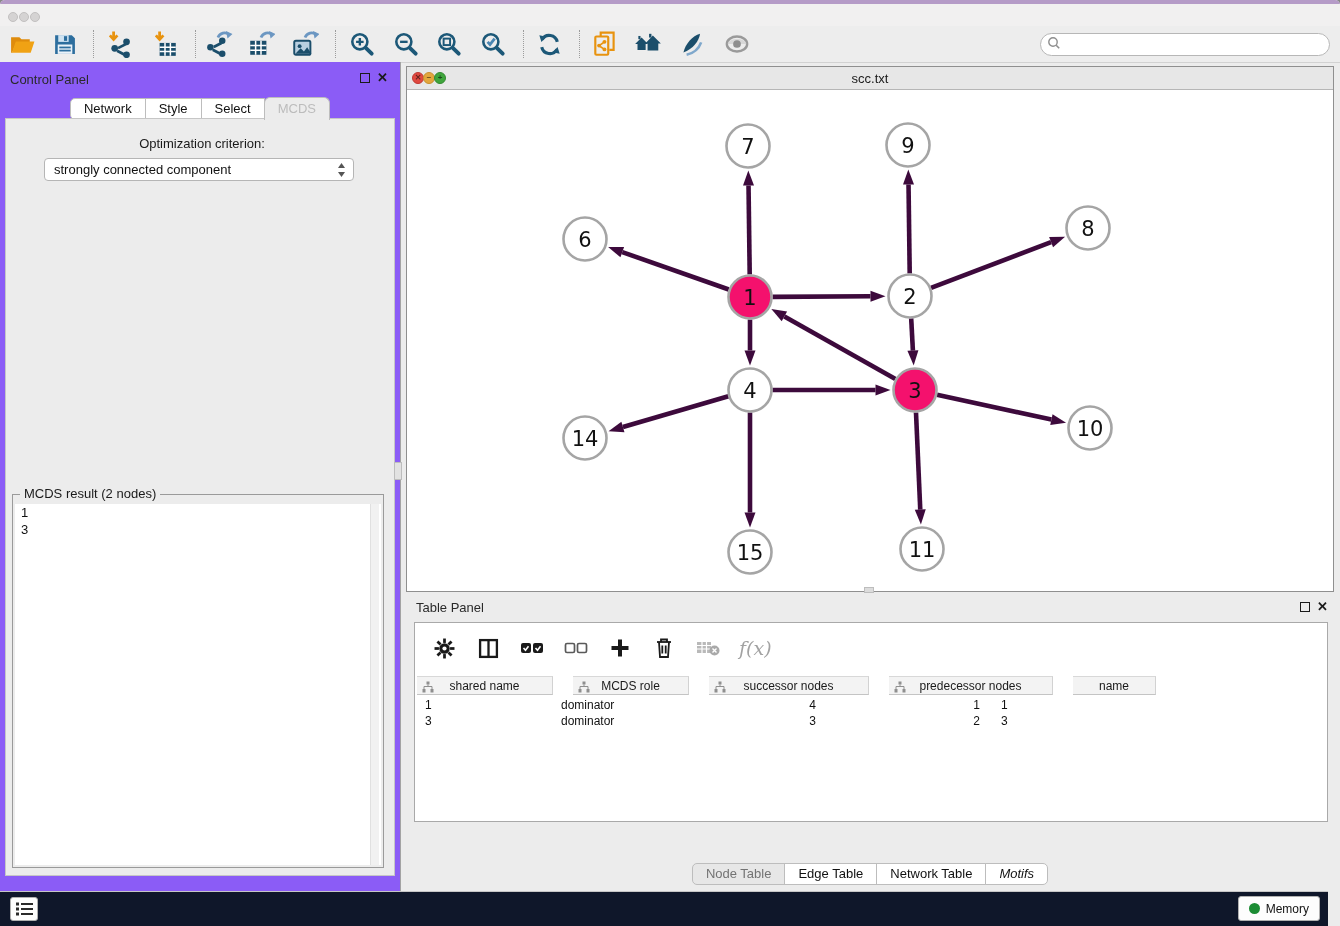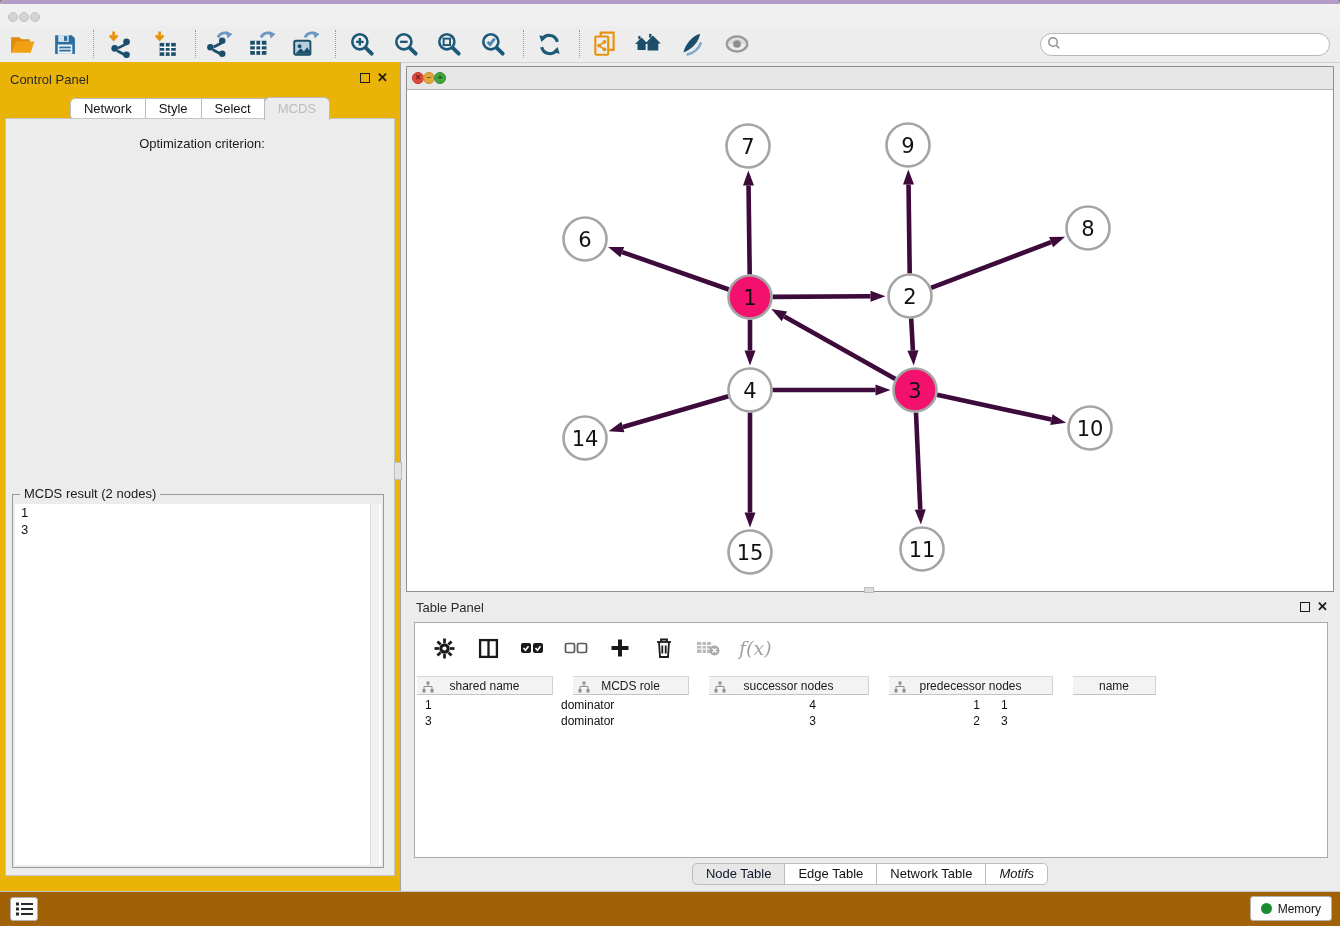--- a/index.html
+++ b/index.html
@@ -11,21 +11,21 @@
   .tl{position:absolute;top:8px;width:10px;height:10px;border-radius:50%;background:#D5D3D3;border:1px solid #C2C0C0;box-sizing:border-box;}
   .win-title{position:absolute;left:0;right:0;top:6px;text-align:center;font-size:13px;color:#AFAEAE;}
   
   .toolbar{position:absolute;left:0;top:26px;right:0;height:36px;background:#EDEDED;border-bottom:1px solid #D2D2D2;}
   .ti{position:absolute;top:1px;width:34px;height:34px;display:flex;align-items:center;justify-content:center;}
   .tsep{position:absolute;top:4px;height:28px;border-left:1px dotted #9C9C9C;}
   .searchbox{position:absolute;left:1040px;top:7px;width:290px;height:23px;background:#FFF;border:1px solid #B7B7B7;
              border-radius:12px;display:flex;align-items:center;box-sizing:border-box;padding-left:6px;}
   .searchbox input{border:none;outline:none;flex:1;font-size:12px;background:transparent;margin-left:4px;}
   
-  .cpanel{position:absolute;left:0;top:62px;width:401px;bottom:34px;background:#eab308;border-right:1px solid #A3A3A3;box-sizing:border-box;}
+  .cpanel{position:absolute;left:0;top:62px;width:401px;bottom:34px;background:#8b5cf6;border-right:1px solid #A3A3A3;box-sizing:border-box;}
   .panel-head{position:absolute;left:10px;top:10px;font-size:13px;color:#2A2A2A;}
   .ph-sq{position:absolute;top:11px;width:10px;height:10px;border:1.6px solid #1A1A1A;box-sizing:border-box;}
   .ph-x{position:absolute;top:9px;font-size:13px;font-weight:bold;color:#1A1A1A;line-height:13px;}
   .cp-tabs{position:absolute;left:0;right:0;top:35px;height:23px;display:flex;justify-content:center;align-items:flex-end;}
   .tab{height:20px;line-height:20px;padding:0 13px;background:#FFF;border:1px solid #BDBDBD;font-size:13px;color:#111;margin-left:-1px;box-sizing:content-box;}
   .tab.first{border-radius:5px 0 0 5px;margin-left:0;}
   .tab.sel-raised{height:22px;line-height:22px;background:#ECECEC;color:#BCBCBC;border-radius:6px 6px 0 0;border-bottom:none;position:relative;z-index:3;}
   .cp-box{position:absolute;left:5px;right:5px;top:56px;bottom:16px;border:1px solid #C6C6C6;background:#ECECEC;}
   .opt-label{position:absolute;left:4px;right:0;top:74px;text-align:center;font-size:13px;color:#1A1A1A;}
   .dropdown{position:absolute;left:44px;top:96px;width:310px;height:23px;background:#FFF;border:1px solid #B5B5B5;border-radius:4px;
@@ -43,36 +43,36 @@
   .hs-handle{position:absolute;left:864px;top:587px;width:10px;height:6px;background:#DCDCDC;border:1px solid #BDBDBD;box-sizing:border-box;}
   
   .netwin{position:absolute;left:406px;top:66px;width:928px;height:526px;background:#FFF;border:1px solid #8F8F8F;box-sizing:border-box;}
   .net-titlebar{position:absolute;left:0;right:0;top:0;height:22px;background:#E7E7E7;border-bottom:1px solid #B6B6B6;}
   .ntl{position:absolute;top:4.5px;width:12px;height:12px;border-radius:50%;box-sizing:border-box;display:flex;align-items:center;justify-content:center;
        font-size:8px;line-height:8px;color:rgba(0,0,0,0.55);font-weight:bold;}
   .net-title{position:absolute;left:0;right:0;top:4px;text-align:center;font-size:13px;color:#1A1A1A;}
   #graph-svg{position:absolute;left:0;top:22px;}
   
   .tpanel{position:absolute;left:406px;top:596px;width:928px;height:292px;background:#ECECEC;}
-  .tp-box{position:absolute;left:8px;top:26px;width:914px;height:236px;background:#FFF;border:1px solid #A9A9A9;box-sizing:border-box;}
+  .tp-box{position:absolute;left:8px;top:26px;width:914px;height:200px;background:#FFF;border:1px solid #A9A9A9;box-sizing:border-box;}
   .tp-toolbar{position:absolute;left:0;top:0;right:0;height:50px;display:flex;align-items:center;padding-left:16px;gap:18px;}
   .tpi{width:26px;height:26px;display:flex;align-items:center;justify-content:center;}
   .fx{font-family:"DejaVu Serif",serif;font-style:italic;font-size:19px;color:#A2A2A2;}
   .grid-head{position:absolute;left:2px;top:53px;display:grid;grid-template-columns:136px 116px 160px 164px 83px;height:19px;gap:20px;}
   .hcell{background:#F3F3F3;border-right:1px solid #D2D2D2;border-top:1px solid #D8D8D8;border-bottom:1px solid #C4C4C4;
          display:flex;align-items:center;justify-content:center;gap:6px;font-size:12px;color:#1A1A1A;position:relative;box-sizing:border-box;}
   .hcell .hicon{position:absolute;left:5px;top:4px;}
   .grid-row{position:absolute;left:2px;display:grid;grid-template-columns:136px 116px 160px 164px 83px;height:16px;font-size:12px;color:#111;}
   .cell{display:flex;align-items:center;padding:0 8px;box-sizing:border-box;}
   .cell.r{justify-content:flex-end;padding-right:13px;}
   .tp-tabs{position:absolute;left:0;right:0;top:266px;height:23px;display:flex;justify-content:center;align-items:flex-end;}
-  .tab.sel-gray{background:#E7E7E7;color:#0f172a;}
+  .tab.sel-gray{background:#E7E7E7;color:#737373;}
   .tab.lastr{border-radius:0 5px 5px 0;font-style:italic;}
   
-  .statusbar{position:absolute;left:0;bottom:0;right:0;height:34px;background:#a16207;border-top:1px solid #C6C6C6;padding-left:9px;}
+  .statusbar{position:absolute;left:0;bottom:0;right:12px;height:34px;background:#0f172a;border-top:1px solid #C6C6C6;padding-left:9px;}
   .list-btn{position:absolute;left:10px;top:5px;width:28px;height:24px;background:#FDFDFD;border:1px solid #B0B0B0;border-radius:3px;
             display:flex;align-items:center;justify-content:center;box-sizing:border-box;}
   .mem-btn{position:absolute;right:8px;top:4px;height:25px;background:#FDFDFD;border:1px solid #B0B0B0;border-radius:3px;
            display:flex;align-items:center;gap:6px;padding:0 10px;font-size:12px;color:#111;box-sizing:border-box;}
   .mem-dot{width:11px;height:11px;border-radius:50%;background:#1C8C34;}
 </style>
 </head>
 <body>
 
 <div class="screen">
@@ -262,38 +262,48 @@
 
     <div class="cp-tabs">
       <span class="tab first">Network</span>
       <span class="tab">Style</span>
       <span class="tab">Select</span>
       <span class="tab sel-raised">MCDS</span>
     </div>
     <div class="cp-box"></div>
 
     <div class="opt-label">Optimization criterion:</div>
+    <div class="dropdown">
+      <span>strongly connected component</span>
+      <span class="dd-arrows">
+        <svg width="9" height="16" viewBox="0 0 9 16">
+            <path d="M4.5 1L8 6H1z" fill="#555"></path>
+            <path d="M4.5 15L1 10h7z" fill="#555"></path>
+          </svg>
+      </span>
+    </div>
 
     <div class="groupbox">
       <span class="gb-legend">MCDS result (2 nodes)</span>
       <div class="gb-inner">
         <div class="gb-line">1</div>
         <div class="gb-line">3</div>
         <div class="gb-scroll"></div>
       </div>
     </div>
   </div>
 
   <div class="vs-handle"></div>
 
   <div class="netwin">
     <div class="net-titlebar">
       <span class="ntl" style="left:5px;background:#E04940;border:1px solid #C03832">✕</span>
       <span class="ntl" style="left:16px;background:#E3A63C;border:1px solid #C78F2E">−</span>
       <span class="ntl" style="left:27px;background:#3FA53C;border:1px solid #338A31">+</span>
+      <div class="net-title">scc.txt</div>
     </div>
     <svg id="graph-svg" width="926" height="502">
         <line x1="342.70201289189424" y1="185.50197333801466" x2="341.52313292311896" y2="96.49653569548536" stroke="#3D0A3C" stroke-width="4.6"></line>
         <polygon points="341.3244748510485,81.4978512541618 347.0226505516043,96.42369440239284 336.02361529463366,96.56937698857789" fill="#3D0A3C"></polygon>
         <line x1="321.77323447736455" y1="200.53847030113423" x2="215.26476613973773" y2="163.0991299157866" stroke="#3D0A3C" stroke-width="4.6"></line>
         <polygon points="201.11358912464746,158.1247767832094 217.0886956216827,157.91036501025349 213.44083665779277,168.2878948213197" fill="#3D0A3C"></polygon>
         <line x1="365.49956055974917" y1="207.85937774650156" x2="463.50077146177364" y2="207.2468701783639" stroke="#3D0A3C" stroke-width="4.6"></line>
         <polygon points="478.50047850160644,207.15312200936495 463.5351457904066,212.74676275963594 463.4663971331407,201.74697759709187" fill="#3D0A3C"></polygon>
         <line x1="343" y1="230.5" x2="343" y2="261.5" stroke="#3D0A3C" stroke-width="4.6"></line>
         <polygon points="343,276.5 337.5,261.5 348.5,261.5" fill="#3D0A3C"></polygon>

